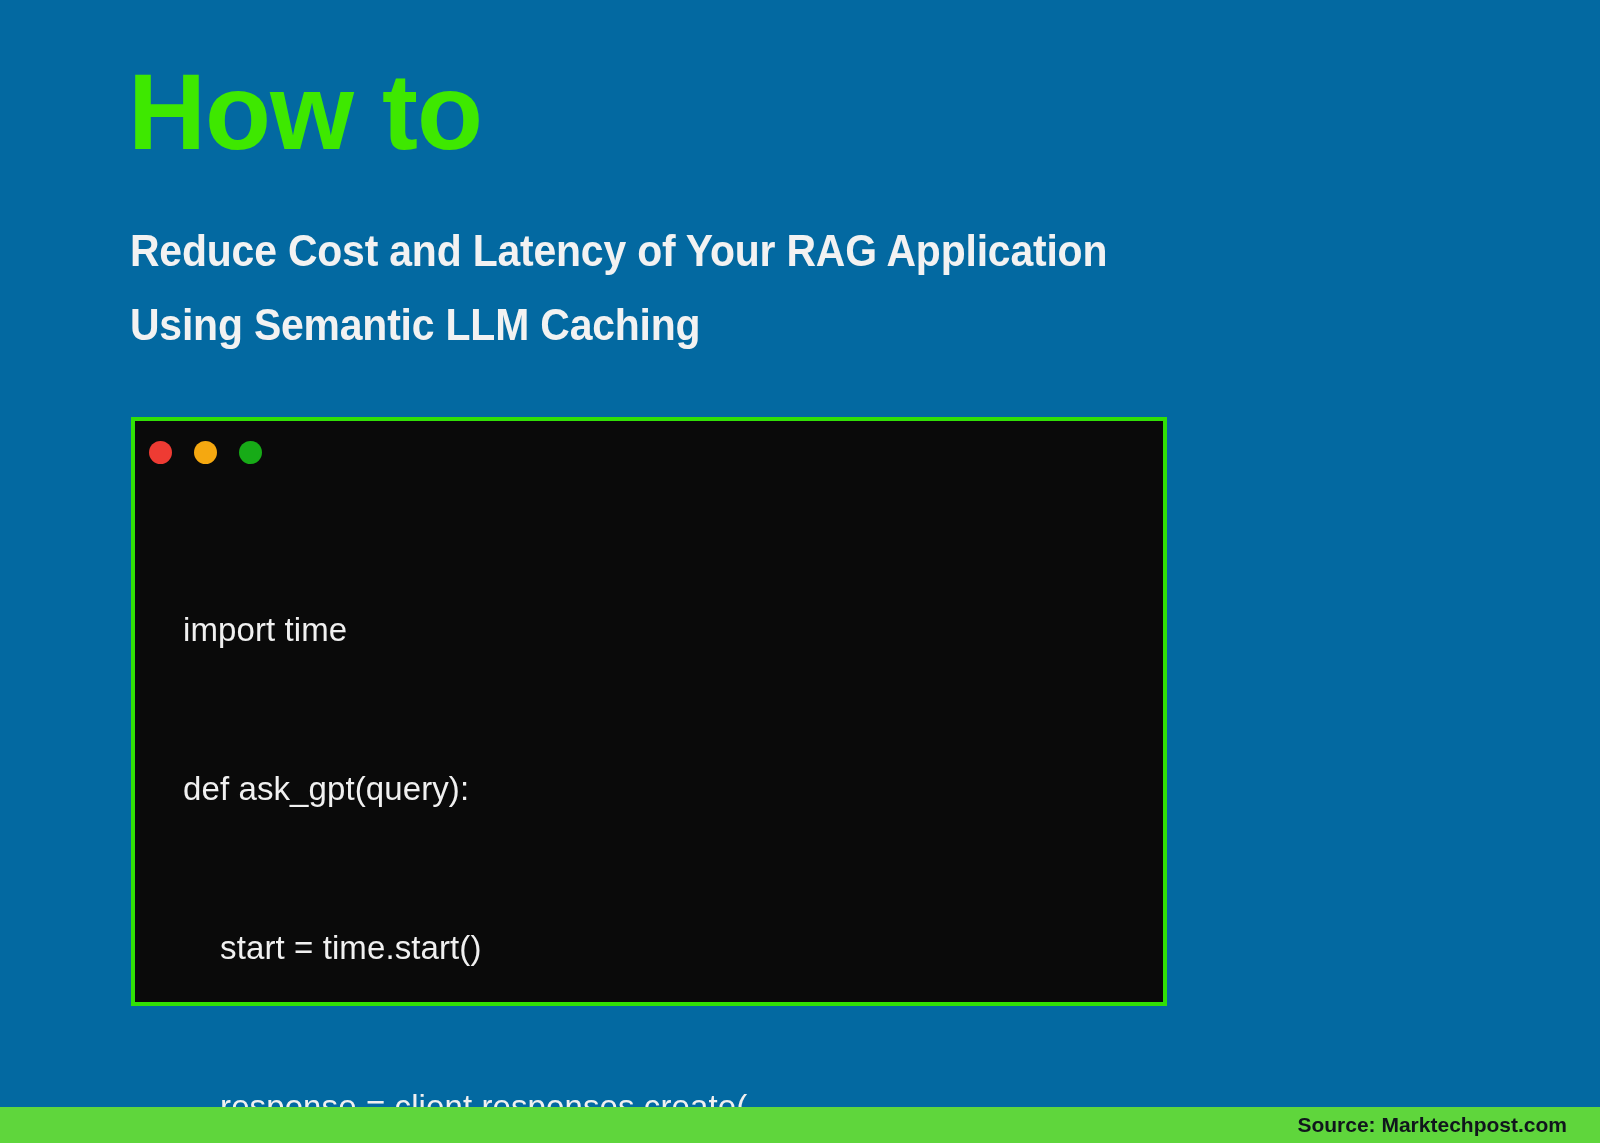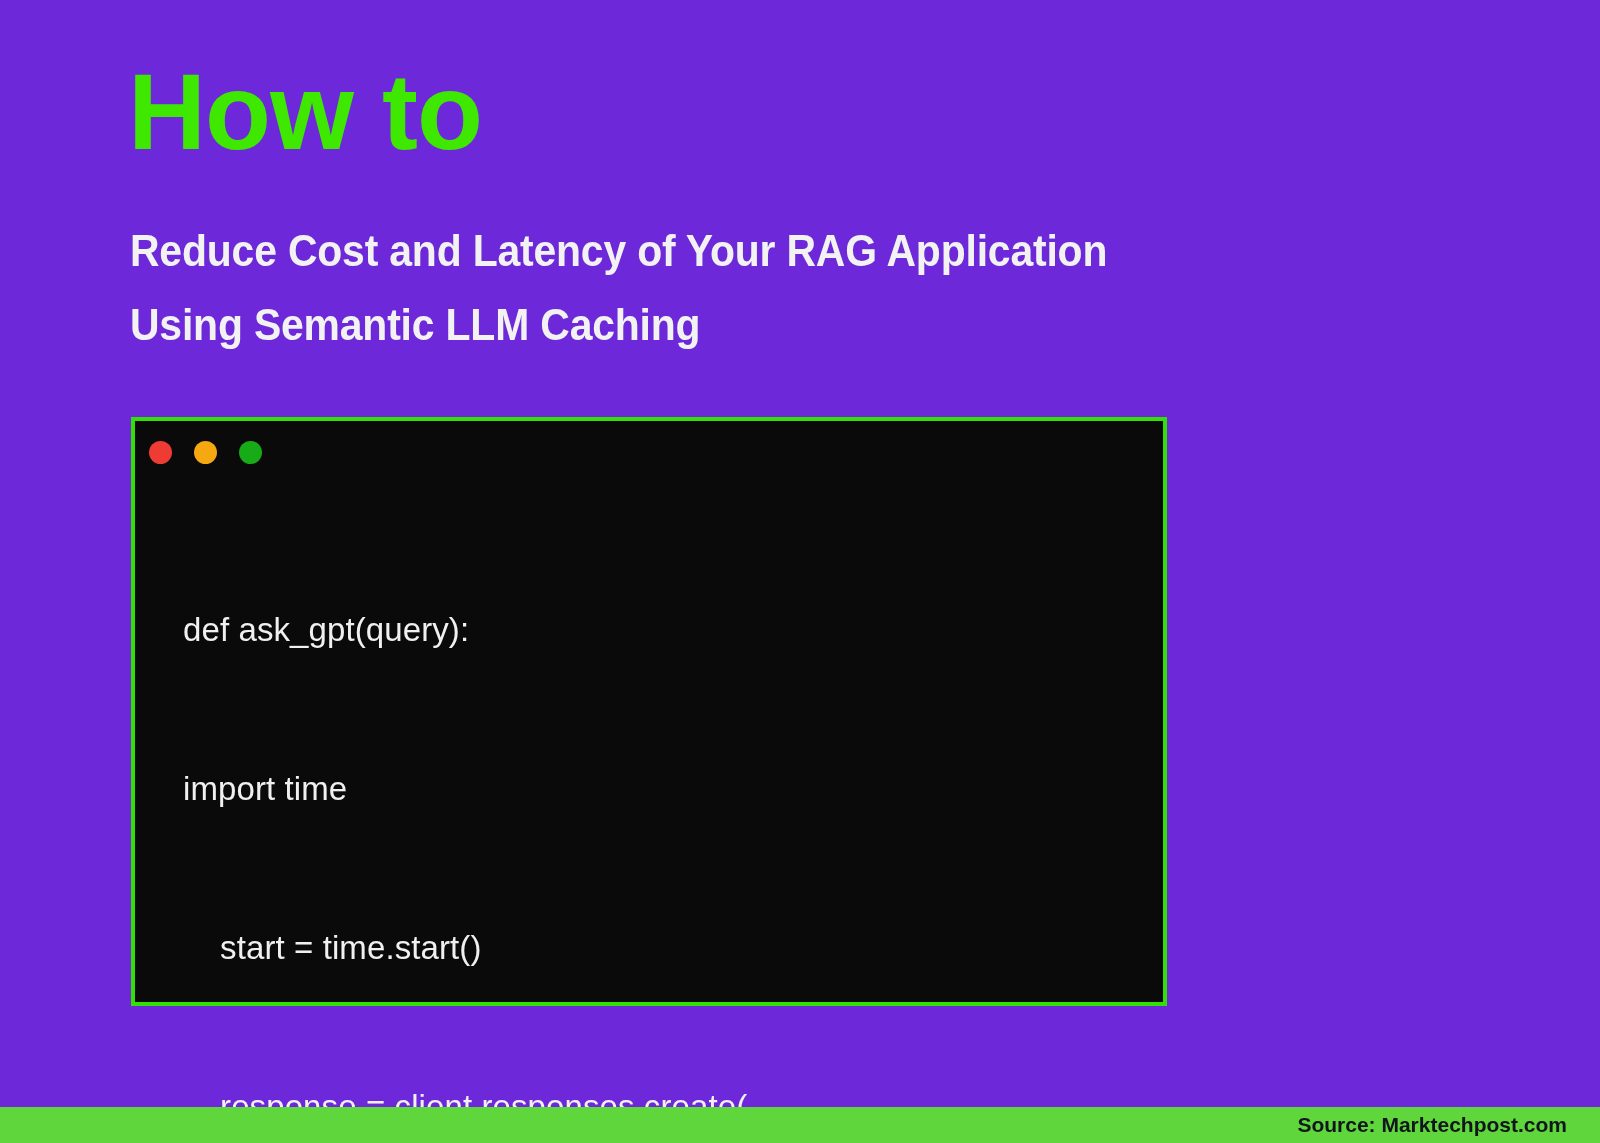--- a/index.html
+++ b/index.html
@@ -13,21 +13,21 @@
     font-family: "Liberation Sans", sans-serif;
     overflow: hidden;
     position: relative;
   }
 
   #slide {
     position: absolute;
     inset: 0;
     width: 1600px;
     height: 1143px;
-    background: #6d28d9;
+    background: #0369a1;
   }
 
   
   #kicker {
     position: absolute;
     left: 128px;
     top: 58px;
     font-size: 108px;
     line-height: 1.0;
     font-weight: 700;
@@ -143,22 +143,22 @@
 
   <div id="code-window">
 
     <div id="titlebar">
       <span class="dot dot-red"></span>
       <span class="dot dot-yellow"></span>
       <span class="dot dot-green"></span>
     </div>
 
     <div id="code-body">
+      <span class="codeline">import time</span>
       <span class="codeline">def ask_gpt(query):</span>
-      <span class="codeline">import time</span>
       <span class="codeline">    start = time.start()</span>
       <span class="codeline">    response = client.responses.create(</span>
       
       
       
       
       
     </div>
 
   </div>

